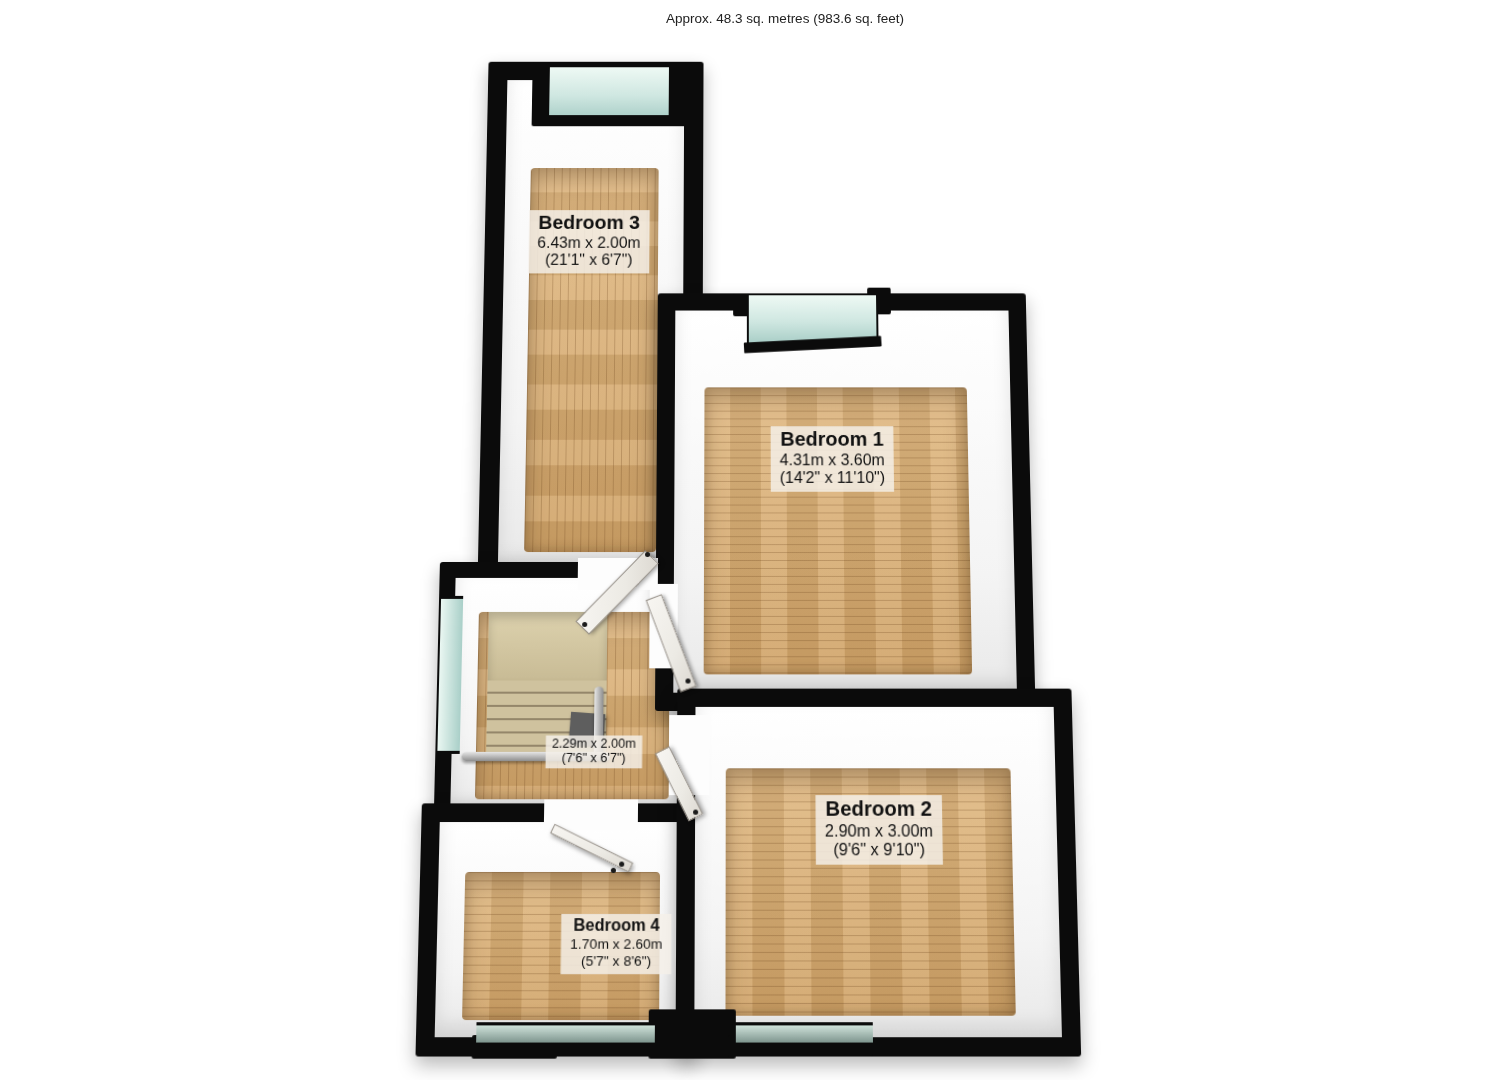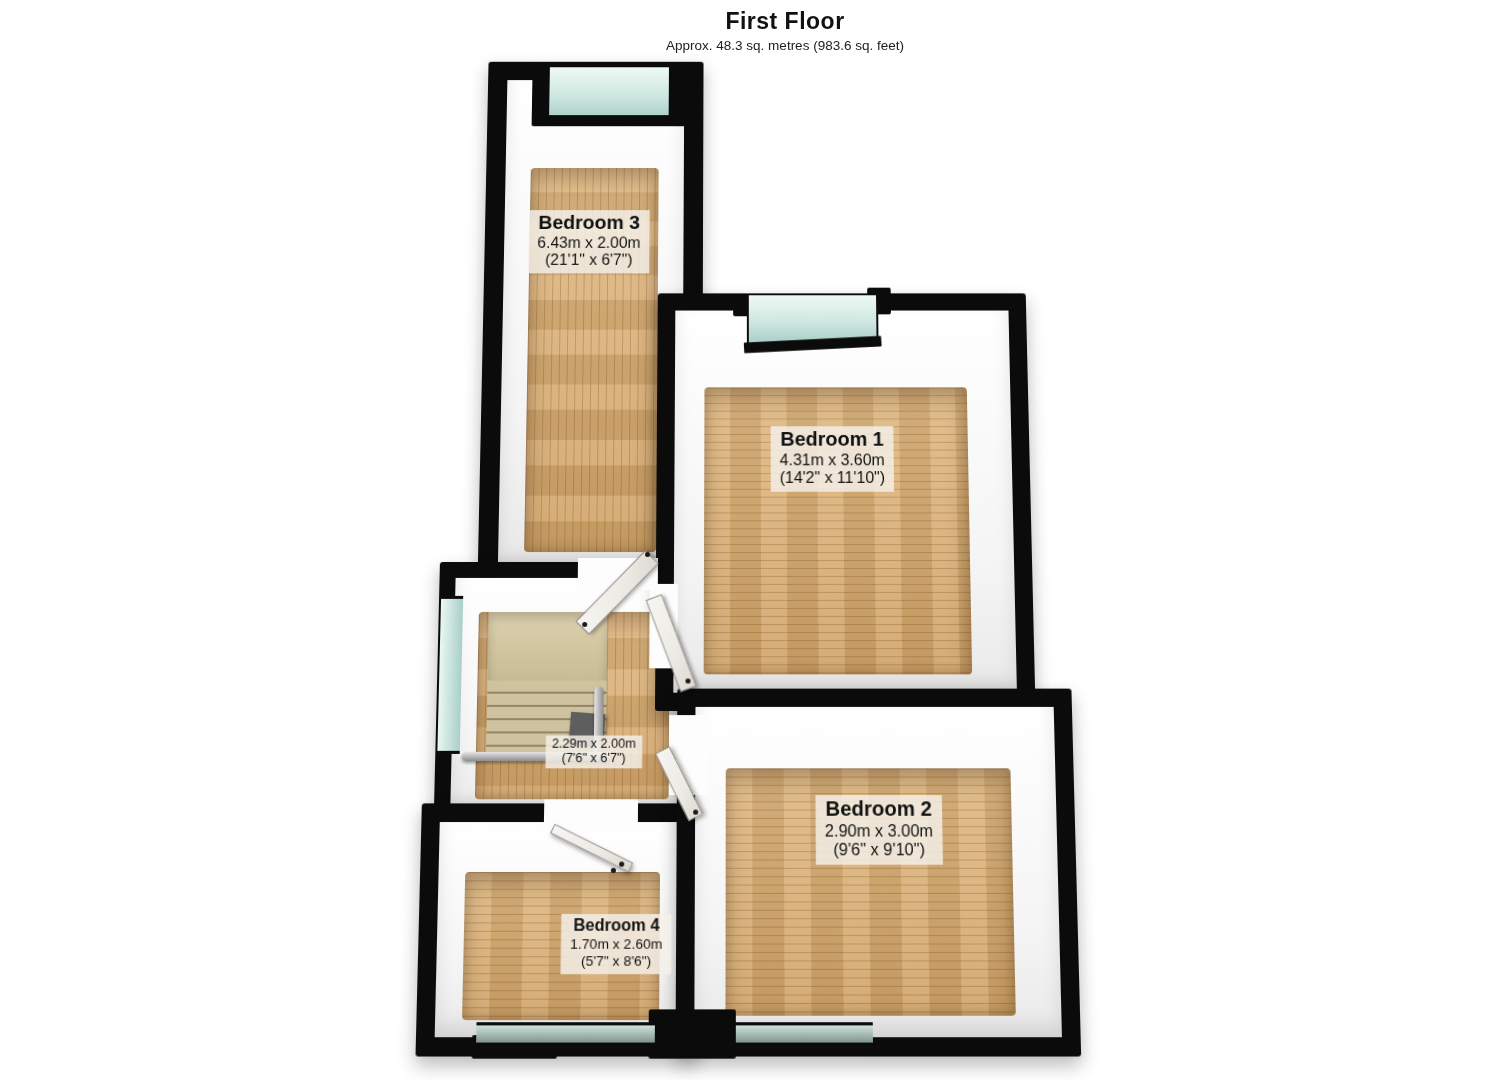--- a/index.html
+++ b/index.html
@@ -57,21 +57,20 @@
   .rlabel.small .rdim{font-size:13.5px;}
   .rlabel.tiny{line-height:1.15;padding:1px 6px 2px 6px;}
   .rlabel.tiny .rdim{font-size:12.5px;}
 </style>
 </head>
 <body>
 
 <div class="page">
 
   <div class="titleblock">
-    <div class="title">First Floor</div>
     <div class="subtitle">Approx. 48.3 sq. metres (983.6 sq. feet)</div>
   </div>
 
   <div class="plan3d">
 
     <div class="room" style="left:478px;top:38px;width:224px;height:550px;">
       <div class="face" style="left:20px;top:20px;right:20px;bottom:20px;">
         <div class="floor planks-v" style="left:26px;top:95px;right:26px;bottom:16px;"></div>
       </div>
     </div>

